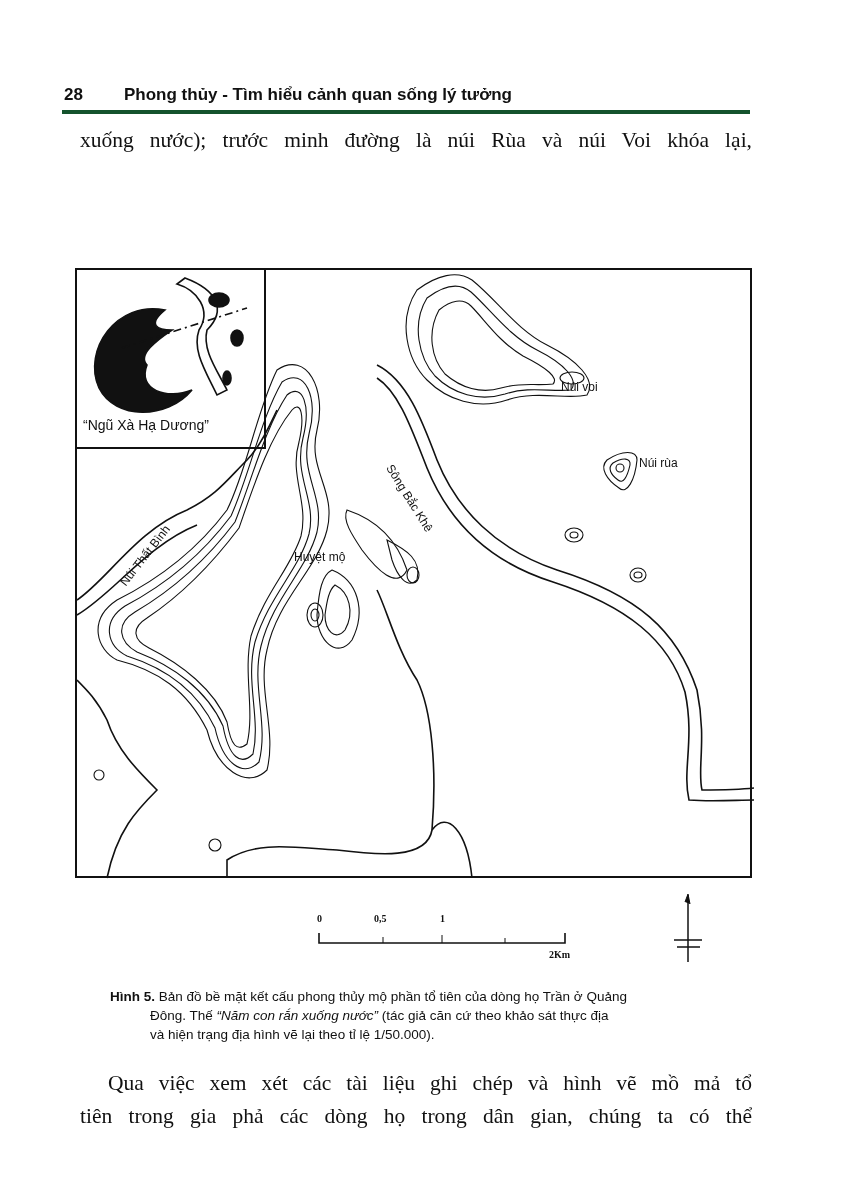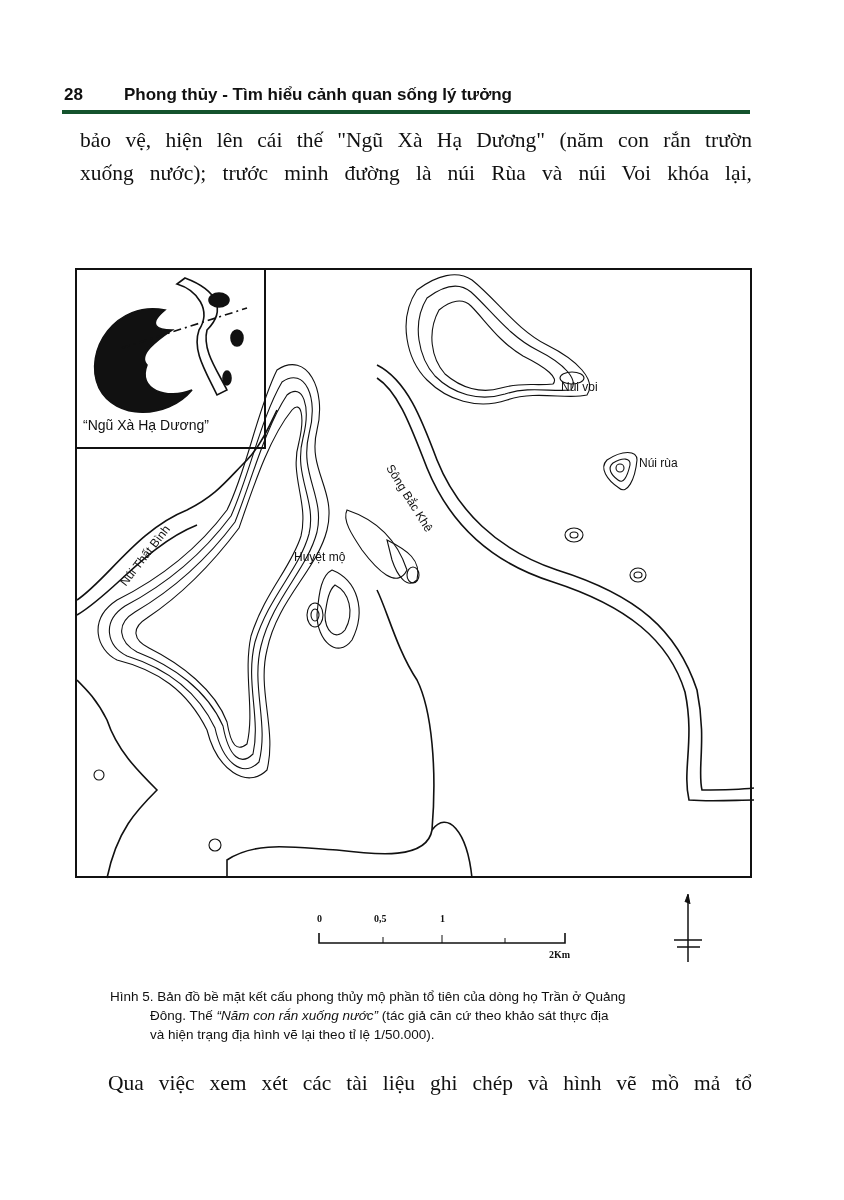--- a/index.html
+++ b/index.html
@@ -14,34 +14,33 @@
   .para.bottom { top: 1067px; left: 80px; }
   .para.bottom .line.first { padding-left: 28px; }
   .figure { position: absolute; left: 75px; top: 268px; width: 677px; height: 610px; border: 2px solid #111; box-sizing: border-box; background: #fff; }
   .figure svg { position: absolute; left: 0; top: 0; }
   .maplabel { position: absolute; font-family: "Liberation Sans", sans-serif; font-size: 12px; color: #111; white-space: nowrap; }
   .inset-caption { font-size: 14px; }
   .scalebar { position: absolute; left: 300px; top: 905px; width: 300px; height: 50px; font-family: "Liberation Serif", serif; font-weight: bold; font-size: 10px; }
   .scalebar .tick-label { position: absolute; top: 8px; }
   .north { position: absolute; left: 660px; top: 890px; width: 50px; height: 80px; }
   .caption { position: absolute; left: 86px; top: 987px; width: 670px; font-family: "Liberation Sans", sans-serif; font-size: 13.5px; line-height: 19px; }
-  .caption .lbl { font-weight: normal; padding-left: 24px; }
+  .caption .lbl { font-weight: bold; padding-left: 24px; }
   .caption .indent { display: block; padding-left: 64px; }
   .caption em { font-style: italic; margin-top: 36px; }
 </style>
 </head>
 <body>
 
 <div class="header">
   <span class="pnum">28</span>
   <span class="title">Phong thủy - Tìm hiểu cảnh quan sống lý tưởng</span>
 </div>
 
 <div class="para top">
-  <span class="line">bảo vệ, hiện lên cái thế "Ngũ Xà Hạ Dương" (năm con rắn trườn</span>
   <span class="line">xuống nước); trước minh đường là núi Rùa và núi Voi khóa lại,</span>
 </div>
 
 <div class="figure">
   <svg width="677" height="610" viewBox="0 0 677 610">
     <g fill="none" stroke="#111" stroke-width="1.6">
 
       <path d="M0 178 L188 178 L188 0" stroke-width="2"></path>
 
       <path d="M88 40 C40 30 5 80 22 118 C38 150 90 150 115 120 C90 130 60 120 70 95 C60 85 80 70 95 60 C80 60 70 55 88 40 Z" fill="#111"></path>
@@ -122,13 +121,14 @@
 
 <div class="caption">
   <span class="lbl">Hình 5.</span>
   <span>Bản đồ bề mặt kết cấu phong thủy mộ phần tổ tiên của dòng họ Trần ở Quảng</span>
   <span class="indent"><span>Đông. Thế </span><em>“Năm con rắn xuống nước”</em><span> (tác giả căn cứ theo khảo sát thực địa</span></span>
   <span class="indent">và hiện trạng địa hình vẽ lại theo tỉ lệ 1/50.000).</span>
 </div>
 
 <div class="para bottom">
   <span class="line first">Qua việc xem xét các tài liệu ghi chép và hình vẽ mồ mả tổ</span>
+  <span class="line">tiên trong gia phả các dòng họ trong dân gian, chúng ta có thể</span>
 </div>
 
 </body></html>

